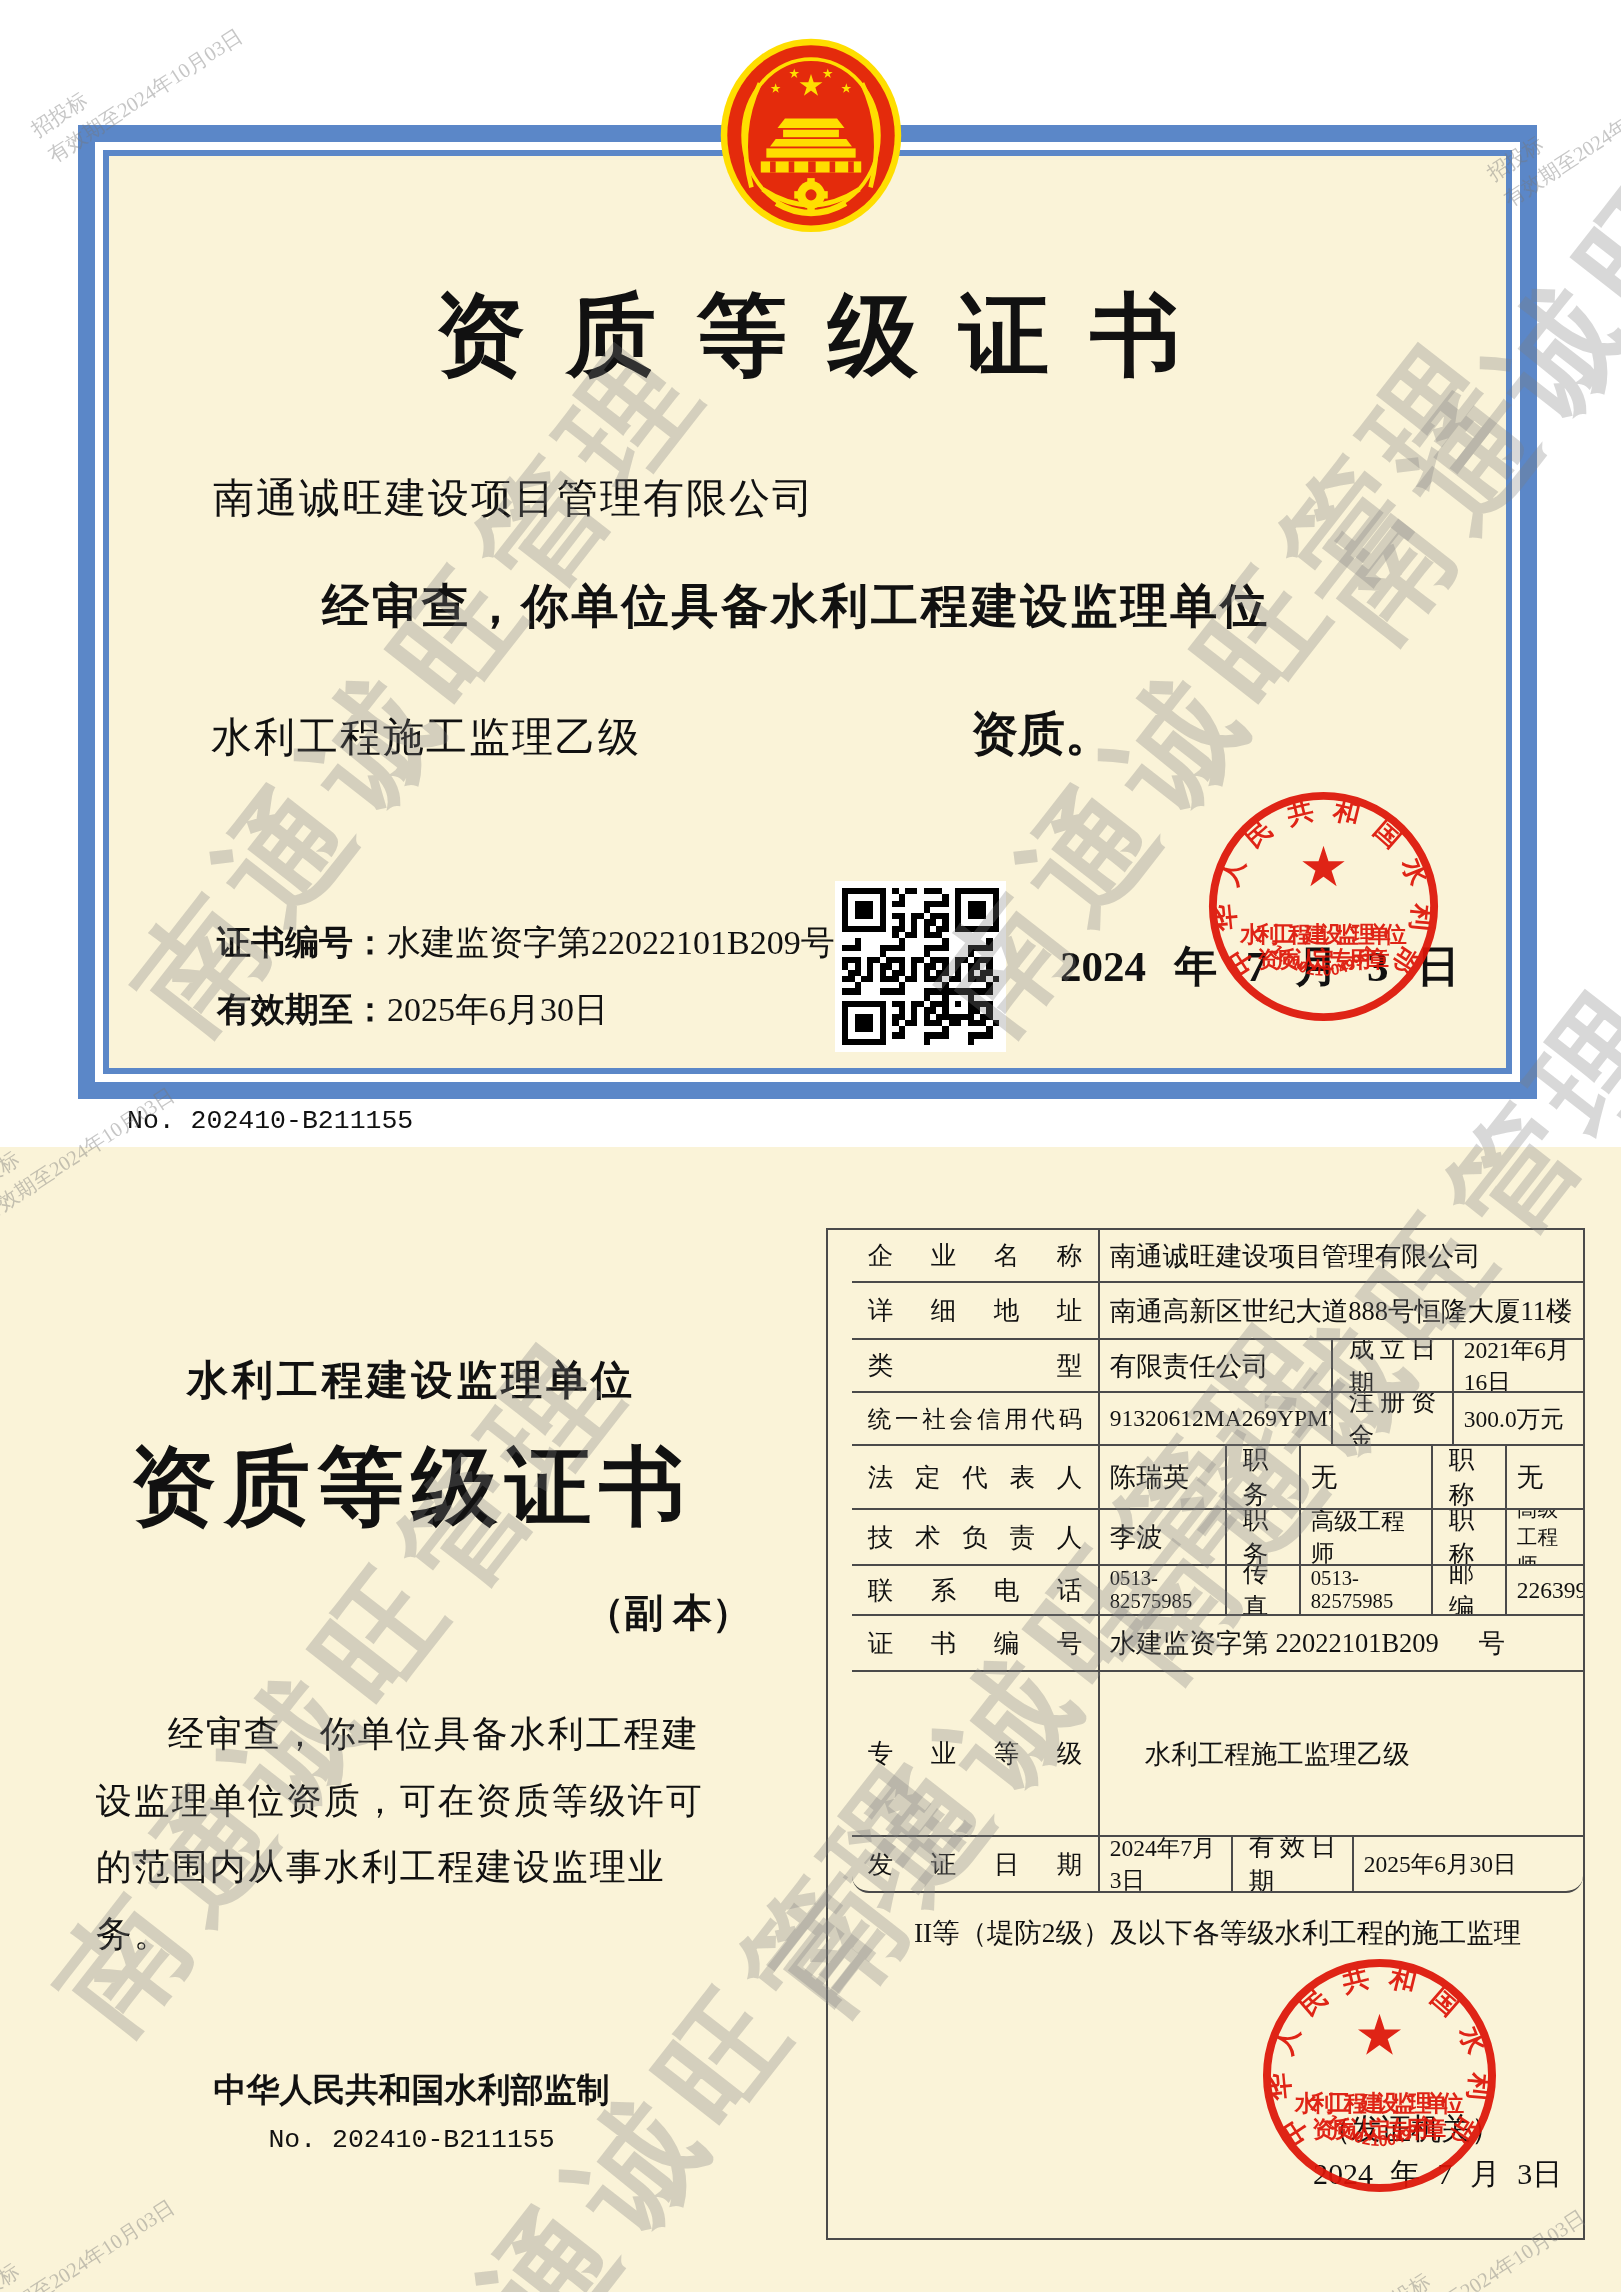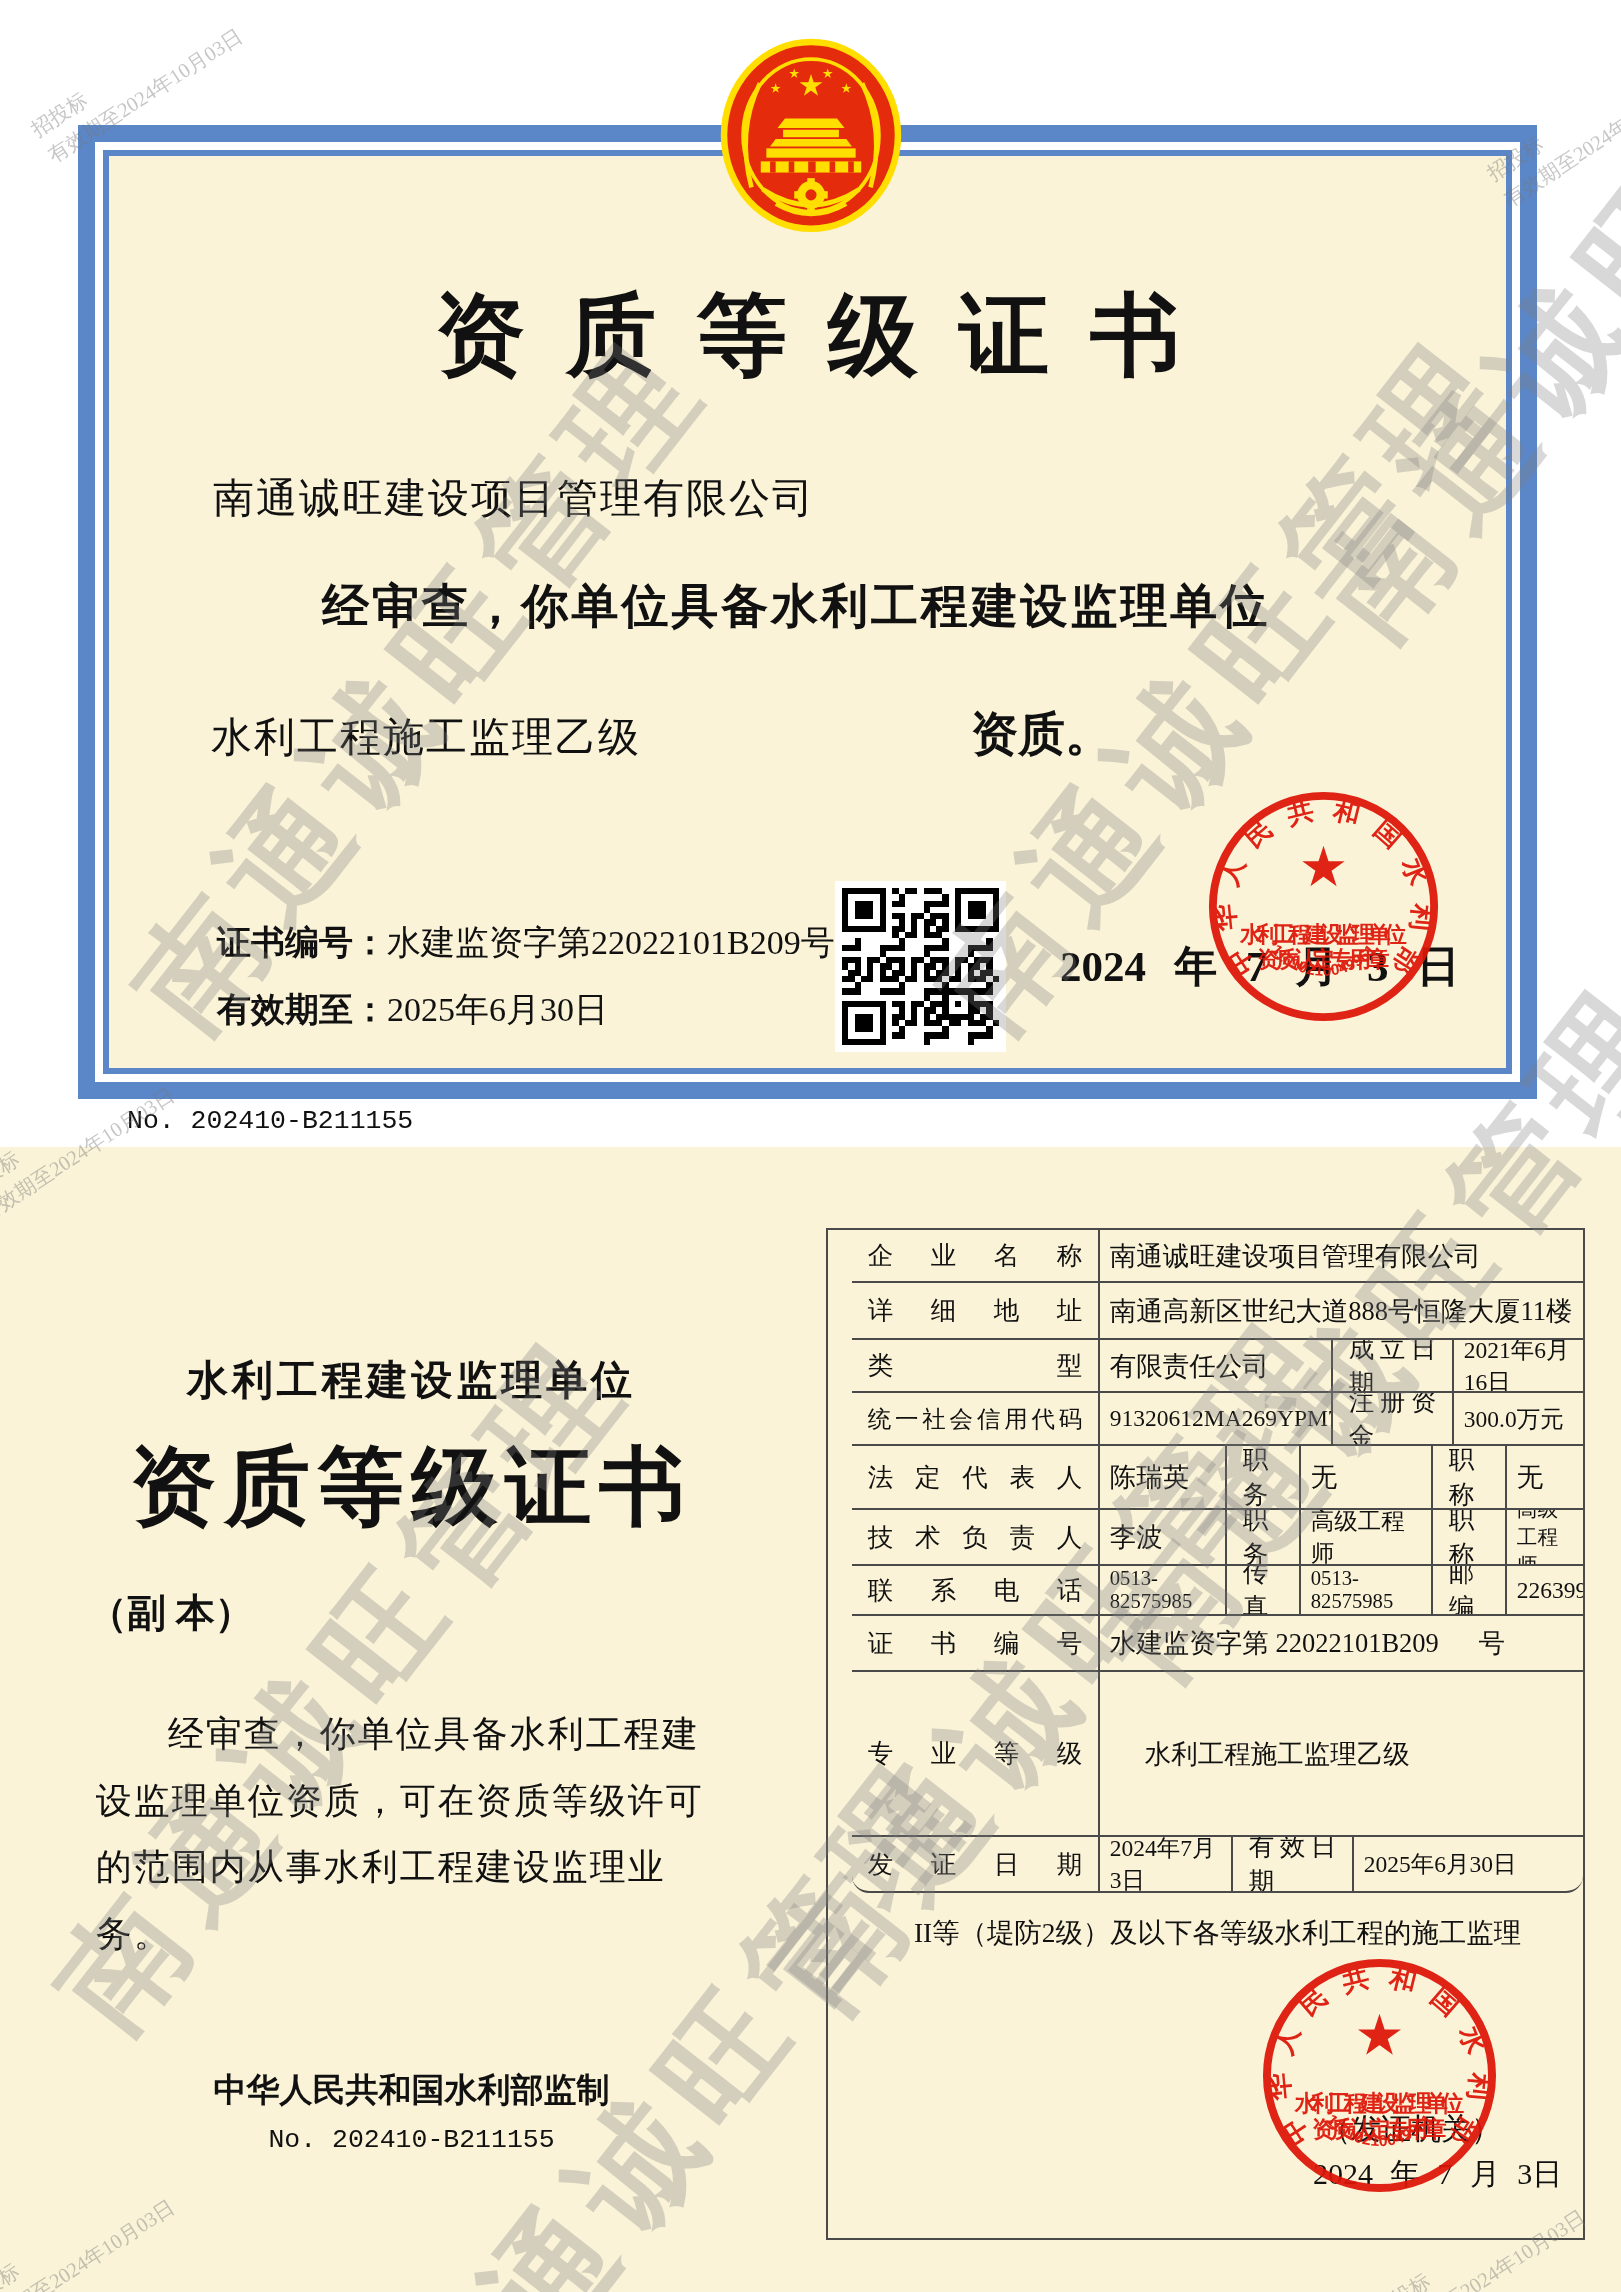--- a/index.html
+++ b/index.html
@@ -35,21 +35,21 @@
 
   
   .emblem{left:718px;top:37px;width:186px;height:206px;z-index:15;}
 
   
   .copy-col{left:88px;top:1147px;width:647px;}
   .copy-sub{position:absolute;left:0;top:206px;width:100%;text-align:center;font-size:41px;
             font-weight:900;letter-spacing:3.9px;}
   .copy-title{position:absolute;left:0;top:282px;width:100%;text-align:center;font-size:86px;
               font-weight:900;letter-spacing:7.8px;}
-  .copy-dup{position:absolute;left:0;top:439px;width:100%;text-align:left;font-size:39px;font-weight:bold;}
+  .copy-dup{position:absolute;left:16px;top:439px;width:100%;text-align:right;font-size:39px;font-weight:bold;}
   .copy-body{position:absolute;left:7.8px;top:554px;width:635px;font-size:36px;line-height:1.85;
              text-indent:2em;letter-spacing:2px;}
   .copy-issuer{position:absolute;left:0;top:921px;width:100%;text-align:center;font-size:33px;font-weight:900;}
   .copy-serial{position:absolute;left:0;top:978px;width:100%;text-align:center;font-size:26.5px;
                font-family:"Liberation Mono", monospace;}
 
   
   .tbl{left:826px;top:1228px;width:759px;height:1012px;border:2px solid #4a4a4a;box-sizing:border-box;
        background:transparent;z-index:4;}
   .trow{display:grid;box-sizing:border-box;border-bottom:2px solid #4a4a4a;margin-left:24px;}

